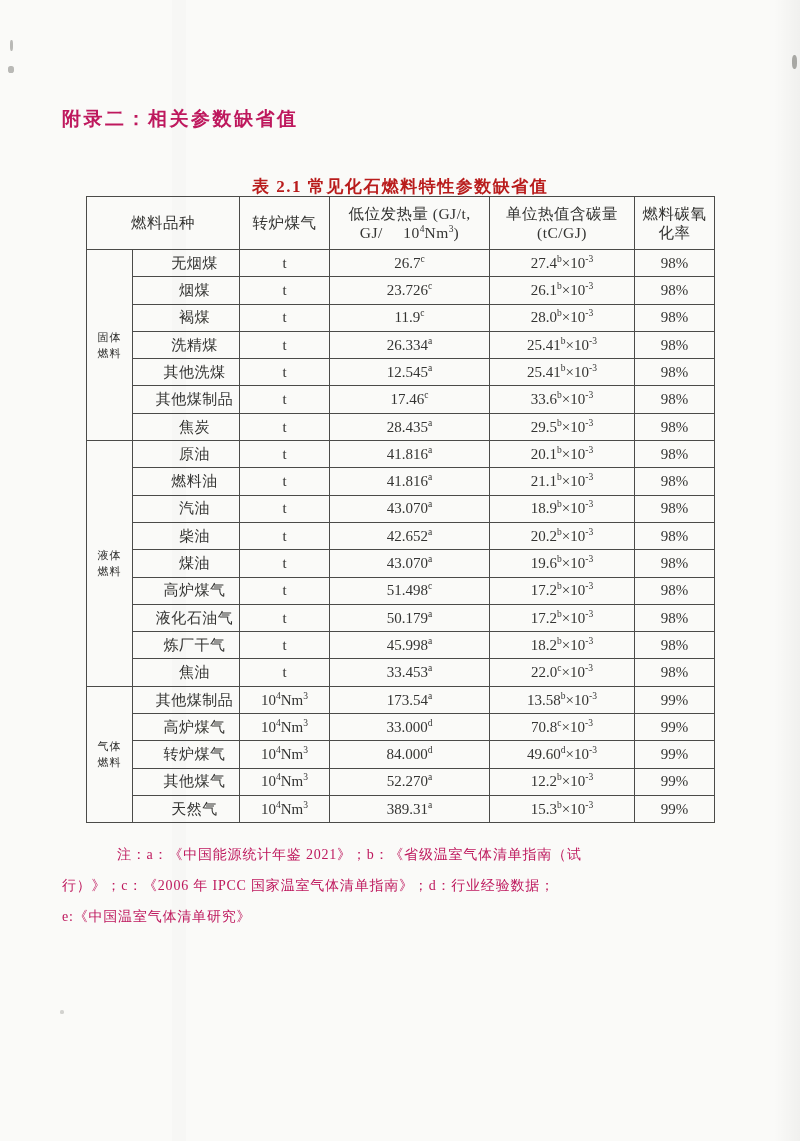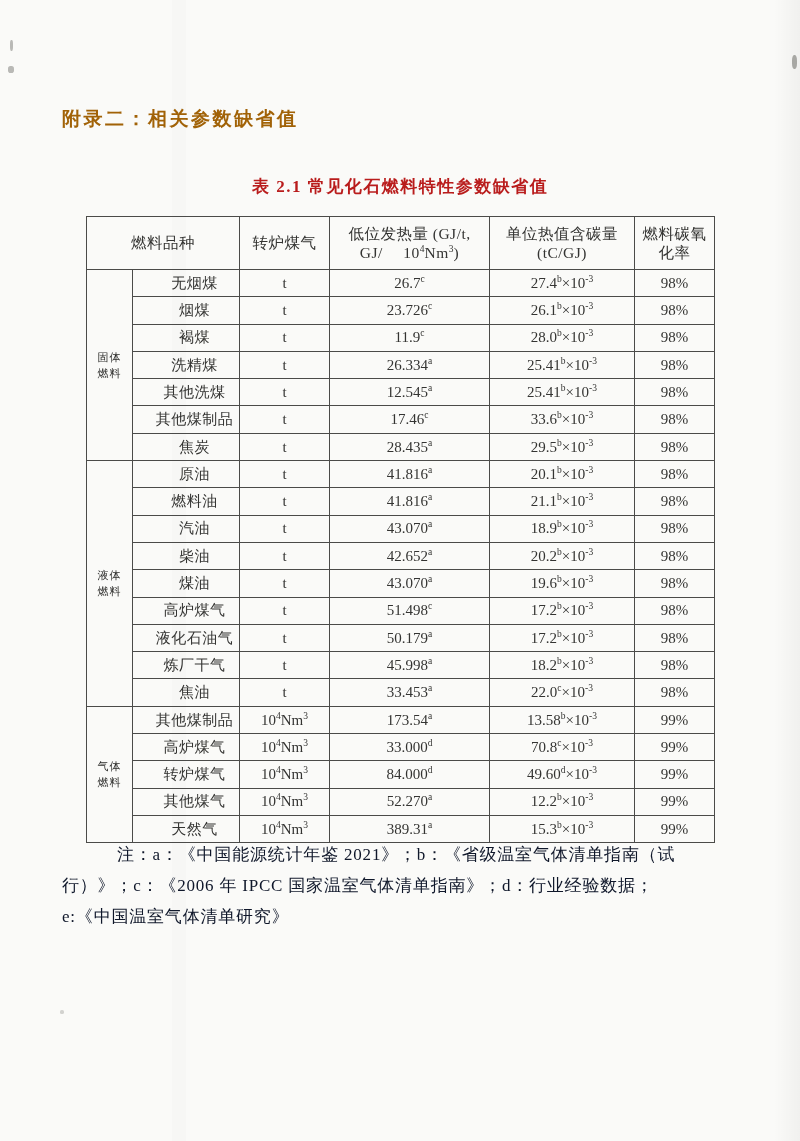--- a/index.html
+++ b/index.html
@@ -12,46 +12,46 @@
   .page-edge-r{position:absolute;right:0;top:0;width:26px;height:1141px;background:linear-gradient(to left,rgba(0,0,0,0.04),rgba(0,0,0,0));}
   .scan-band{position:absolute;left:172px;top:0;width:14px;height:1141px;background:rgba(0,0,0,0.012);}
   .speck{position:absolute;background:#b9b9b6;border-radius:40%;}
   .speck.s1{left:10px;top:40px;width:3px;height:11px;}
   .speck.s2{left:8px;top:66px;width:6px;height:7px;}
   .speck.s3{left:792px;top:55px;width:5px;height:14px;background:#a8a8a4;}
   .speck.s4{left:60px;top:1010px;width:4px;height:4px;background:#d2d2cf;}
 
   .page-title{
     position:absolute;left:62px;top:106px;
-    font-size:19px;font-weight:bold;letter-spacing:2.5px;color:#a16207;
+    font-size:19px;font-weight:bold;letter-spacing:2.5px;color:#be185d;
   }
   .table-caption{
     position:absolute;left:86px;top:175px;width:628px;
     text-align:center;font-size:17px;font-weight:bold;letter-spacing:1.5px;color:#b91c1c;
   }
   table.fuel-table{
-    position:absolute;left:86px;top:216px;width:628px;
+    position:absolute;left:86px;top:196px;width:628px;
     border-collapse:collapse;table-layout:fixed;
   }
   .fuel-table th,.fuel-table td{
     border:1px solid #4b4b49;
     text-align:center;vertical-align:middle;
     font-size:15px;font-weight:normal;color:#343432;
     padding:0 2px;line-height:1.25;
     overflow:hidden;
   }
   .fuel-table thead th{height:52px;font-size:15.5px;letter-spacing:0.5px;}
   .fuel-table tbody td{height:26.3px;}
   .fuel-table td.group{font-size:11px;letter-spacing:1px;line-height:1.5;color:#2c2c2a;}
   .fuel-table td.fuel{letter-spacing:0.5px;padding-left:19px;}
   .fuel-table sup{font-size:9.5px;line-height:0;vertical-align:super;letter-spacing:0;}
   .note{
     position:absolute;left:62px;top:839px;width:682px;
-    font-size:17px;line-height:31px;letter-spacing:0.8px;
-    text-indent:55px;color:#0f172a;
+    font-size:14px;line-height:31px;letter-spacing:0.8px;
+    text-indent:55px;color:#be185d;
   }
 </style>
 </head>
 <body>
 
 <div class="page-edge-r"></div>
 <div class="scan-band"></div>
 <div class="speck s1"></div>
 <div class="speck s2"></div>
 <div class="speck s3"></div>

